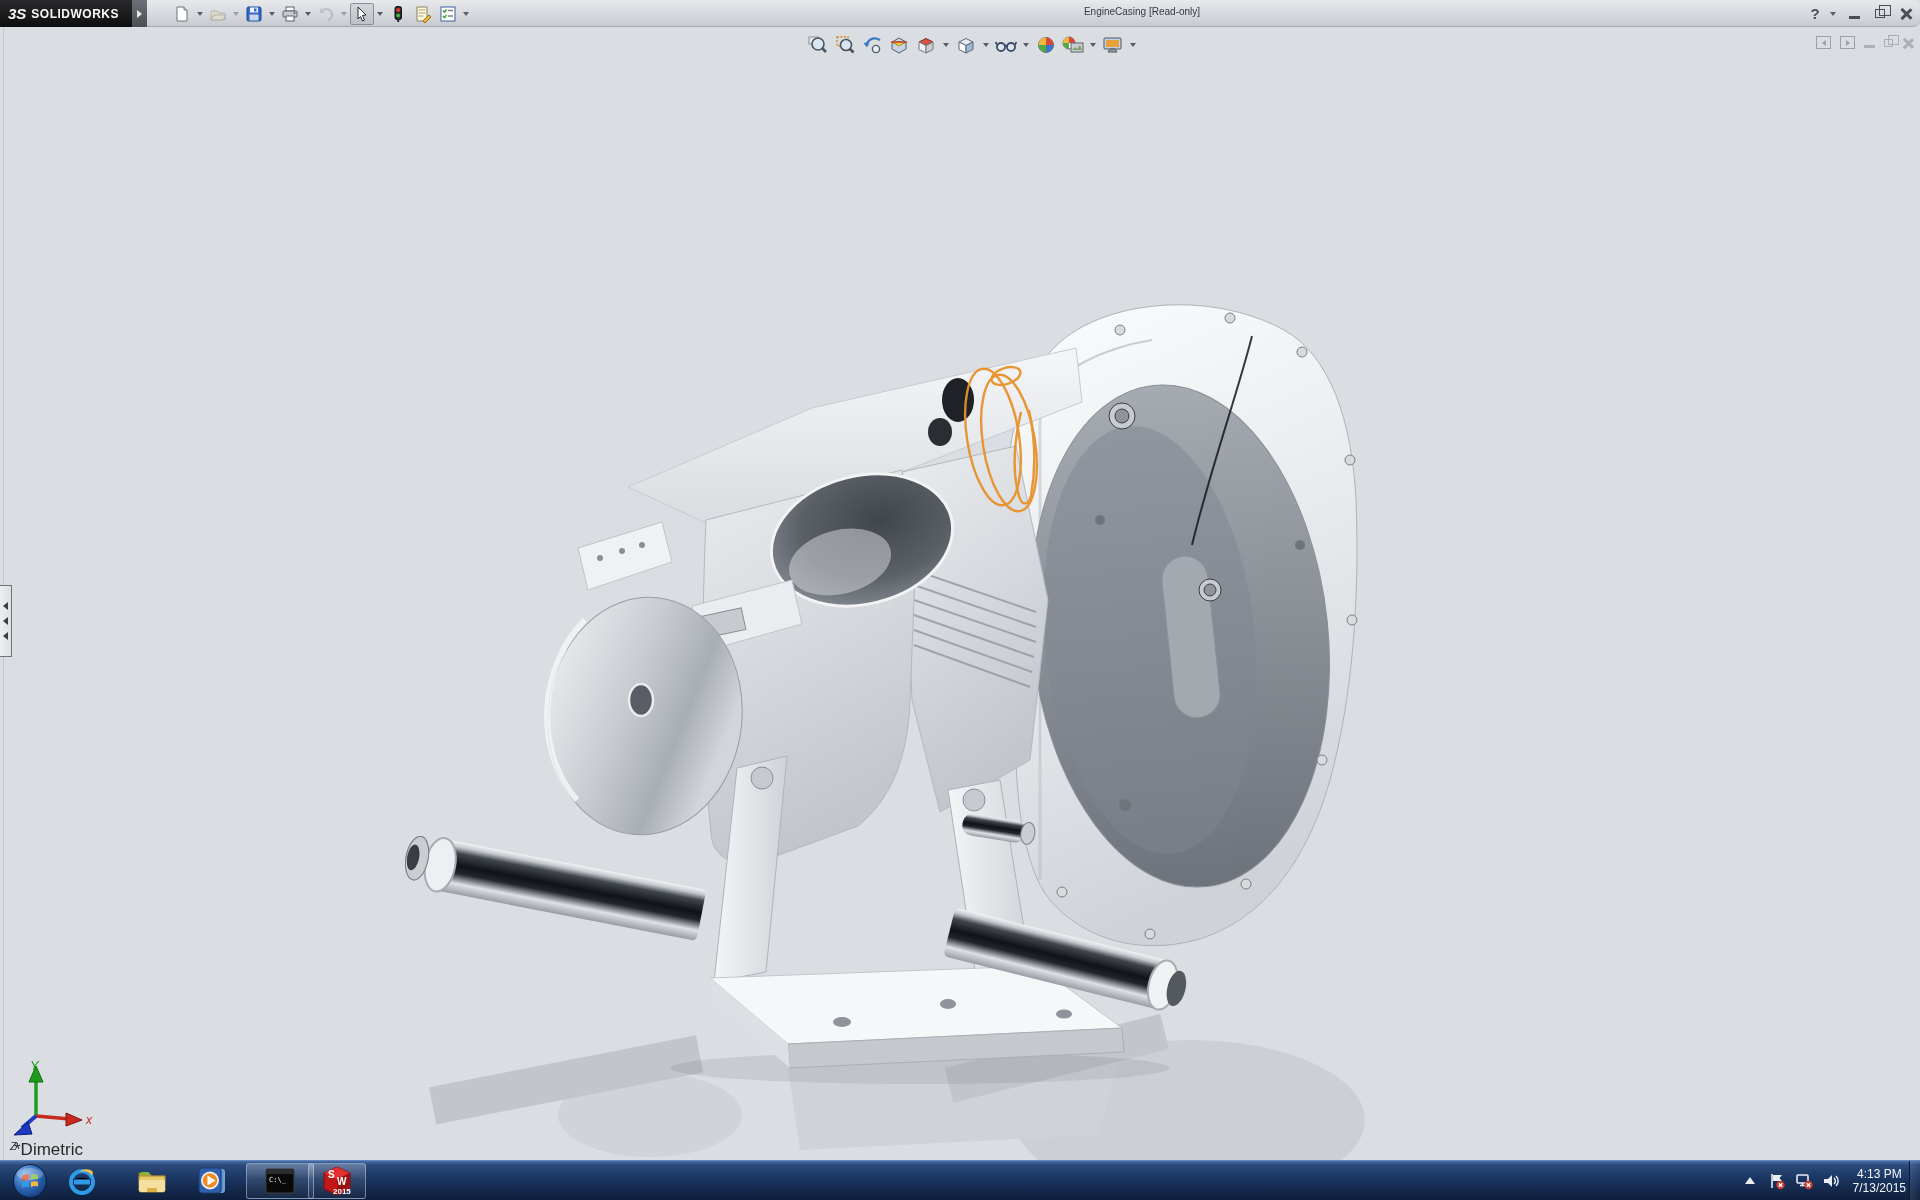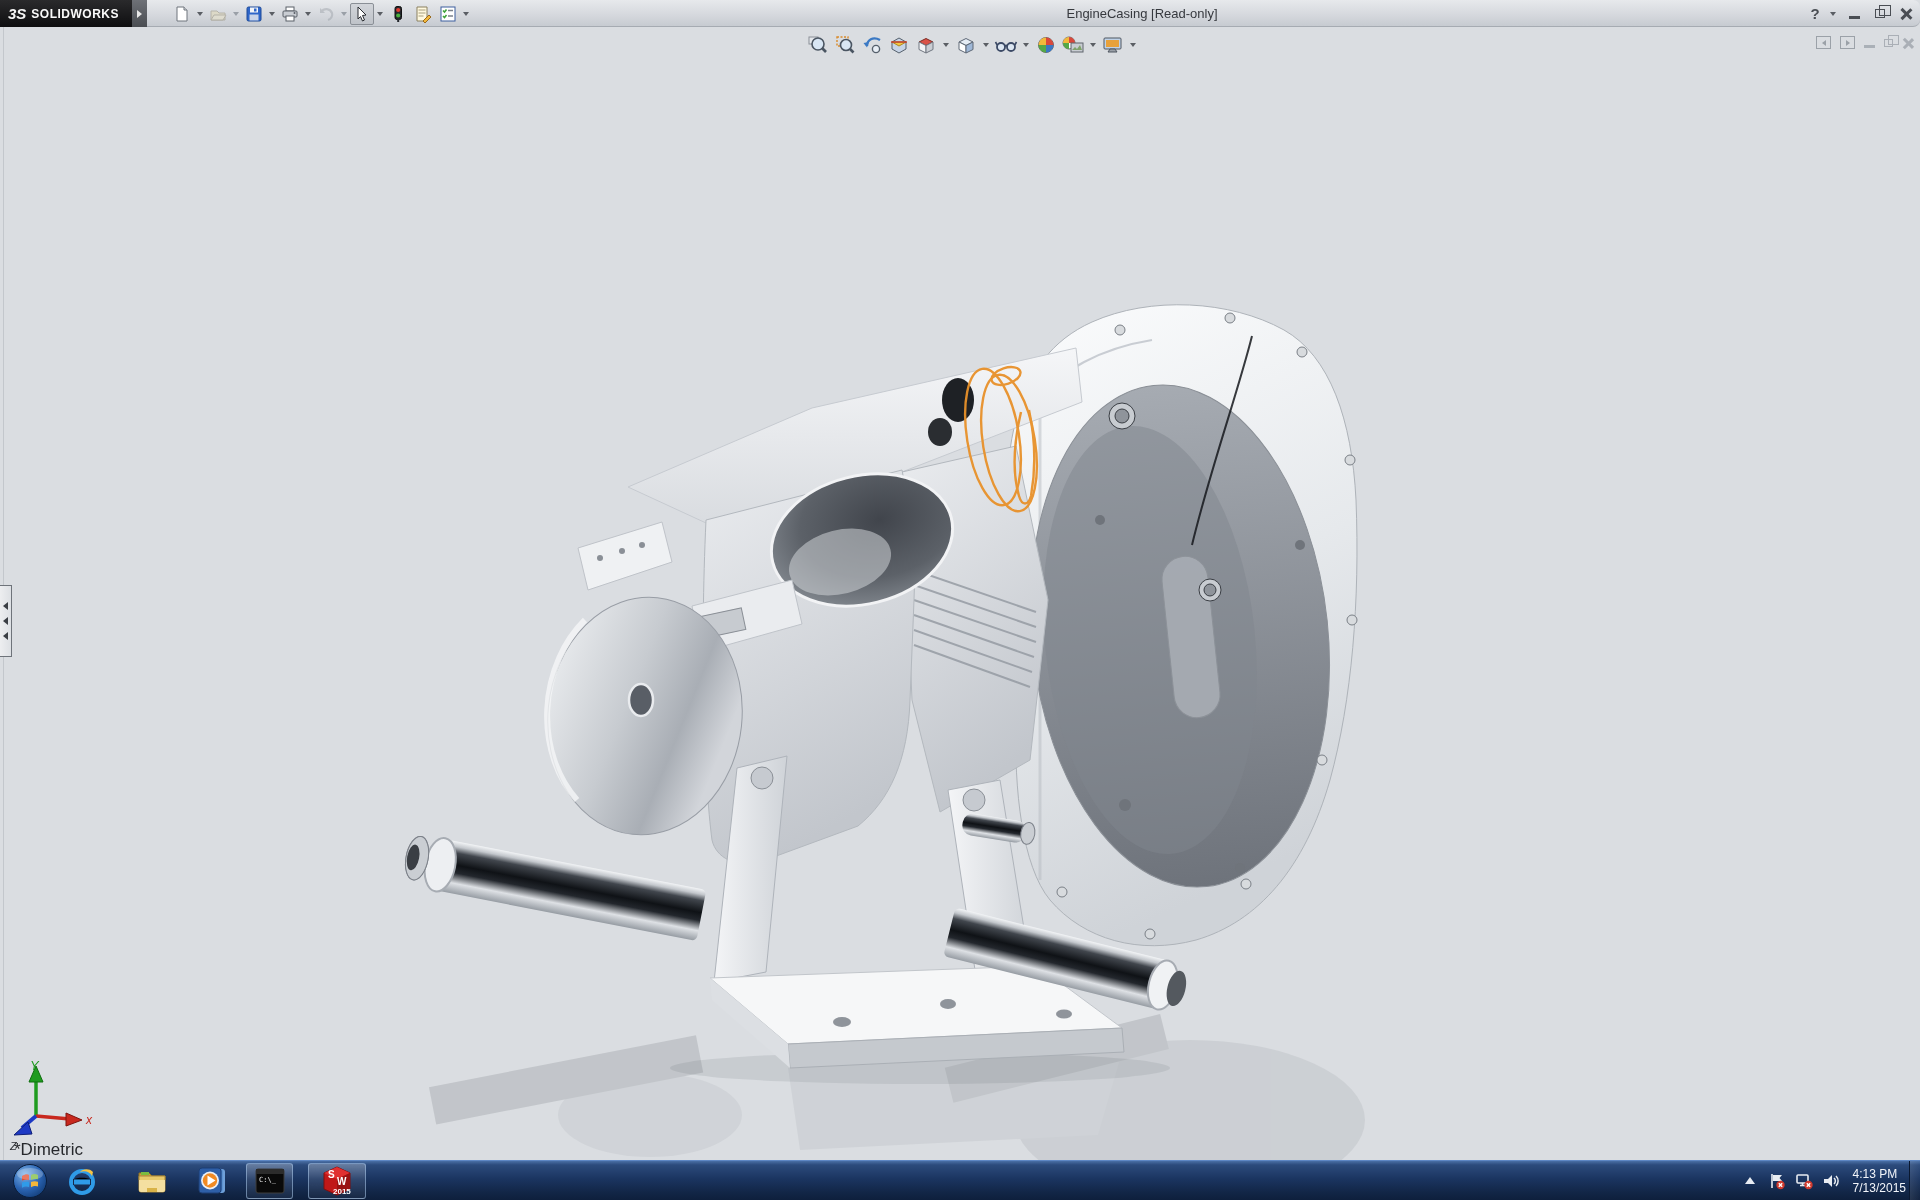--- a/index.html
+++ b/index.html
@@ -23,21 +23,21 @@
 
   #qat { position:absolute; left:170px; top:2px; height:23px; display:flex; align-items:center; gap:1px; }
   .qat-btn { width:24px; height:22px; display:flex; align-items:center; justify-content:center; border:1px solid transparent; border-radius:2px; }
   .qat-btn.active { background:linear-gradient(180deg,#D2D5DA,#BFC3C9); border:1px solid #8A8F96; }
   .qat-btn.disabled { opacity:.45; }
   .caret { width:10px; height:22px; display:flex; align-items:center; justify-content:center; }
   .caret i { width:0; height:0; border-top:4px solid #5A5E64; border-left:3.5px solid transparent; border-right:3.5px solid transparent; display:block; }
   .caret.dim i { border-top-color:#9aa0a7; }
 
   #title-text { position:absolute; left:1142px; top:6px; transform:translateX(-50%);
-    font-size:13px; color:#36393E; white-space:nowrap; }
+    font-size:10px; color:#36393E; white-space:nowrap; }
 
   #titlebar-controls { position:absolute; right:4px; top:0; height:27px; display:flex; align-items:center; gap:6px; }
   .tb-ctl { width:20px; height:20px; display:flex; align-items:center; justify-content:center; color:#4A4E54; }
   .tb-ctl.q { font-size:15px; font-weight:bold; width:14px; }
   .glyph-min { width:11px; height:3px; background:#4A4E54; margin-top:8px; }
   .glyph-restore { width:10px; height:9px; border:1.5px solid #4A4E54; position:relative; }
   .glyph-restore:before { content:""; position:absolute; left:3px; top:-5px; width:10px; height:9px; border:1.5px solid #4A4E54; background:transparent; }
   .glyph-close { position:relative; width:12px; height:12px; }
   .glyph-close:before,.glyph-close:after { content:""; position:absolute; left:5px; top:-1px; width:2.5px; height:14px; background:#4A4E54; }
   .glyph-close:before { transform:rotate(45deg);} .glyph-close:after { transform:rotate(-45deg);}
@@ -72,21 +72,21 @@
   #view-label { position:absolute; left:14px; top:1113px; font-size:17px; color:#26282C; }
 
   
   #taskbar { position:absolute; left:0; bottom:0; width:1920px; height:40px;
     background:linear-gradient(180deg,#4A70A6 0%,#2C4B7C 10%,#1B3561 45%,#122647 80%,#0E1F3C 100%);
     border-top:1px solid #5E87C4; }
   .tb-item { position:absolute; top:2px; width:40px; height:36px; display:flex; align-items:center; justify-content:center; border-radius:3px; }
   .tb-run { position:absolute; top:2px; height:36px; border:1px solid rgba(170,200,235,.55); border-radius:3px;
     background:linear-gradient(180deg,rgba(255,255,255,.28),rgba(255,255,255,.10) 45%,rgba(255,255,255,.04)); display:flex; align-items:center; justify-content:center; }
   #tray { position:absolute; right:14px; top:0; height:40px; display:flex; align-items:center; gap:9px; }
-  #clock { text-align:left; color:#F2F5FA; font-size:12px; line-height:14px; padding-left:4px; }
+  #clock { text-align:center; color:#F2F5FA; font-size:12px; line-height:14px; padding-left:4px; }
   #show-desktop { position:absolute; right:0; top:0; width:11px; height:40px; border-left:1px solid #0A1830;
     background:linear-gradient(90deg,rgba(255,255,255,.10),rgba(255,255,255,.02)); }
   .tray-ico { width:18px; height:18px; display:flex; align-items:center; justify-content:center; }
 </style>
 </head>
 <body>
 
 <div id="app">
 
   <div id="titlebar">
@@ -558,21 +558,21 @@
       <svg width="34" height="34">
         <rect x="9" y="5" width="21" height="24" rx="3" fill="#6FA0D8"></rect>
         <rect x="6.5" y="4.5" width="21" height="24" rx="3" fill="#4F85C9"></rect>
         <rect x="4" y="4" width="22" height="25" rx="3" fill="#2E5FA8" stroke="#1C3E74"></rect>
         <circle cx="15" cy="16.5" r="9" fill="#E9EFF7"></circle>
         <circle cx="15" cy="16.5" r="7.2" fill="#F08A24"></circle>
         <path d="M12.5 11.5 L20.5 16.5 L12.5 21.5 Z" fill="#FFFFFF"></path>
       </svg>
     </div>
 
-    <div class="tb-run" style="left:246px;width:47px">
+    <div class="tb-run" style="left:246px;width:68px">
       <svg width="30" height="26">
         <rect x="1" y="1" width="28" height="24" rx="2" fill="#0A0A0A" stroke="#3C3C3C"></rect>
         <rect x="1" y="1" width="28" height="5" fill="#2C2C2C"></rect>
         <text x="4" y="14" font-size="7" fill="#E8E8E8" font-family="DejaVu Sans Mono, monospace">C:\_</text>
       </svg>
     </div>
 
     <div class="tb-run" style="left:308px;width:58px">
       <svg width="34" height="32">
         <path d="M17 2 L30 8 L30 24 L17 30 L4 24 L4 8 Z" fill="#C01818" stroke="#7E0E0E"></path>

